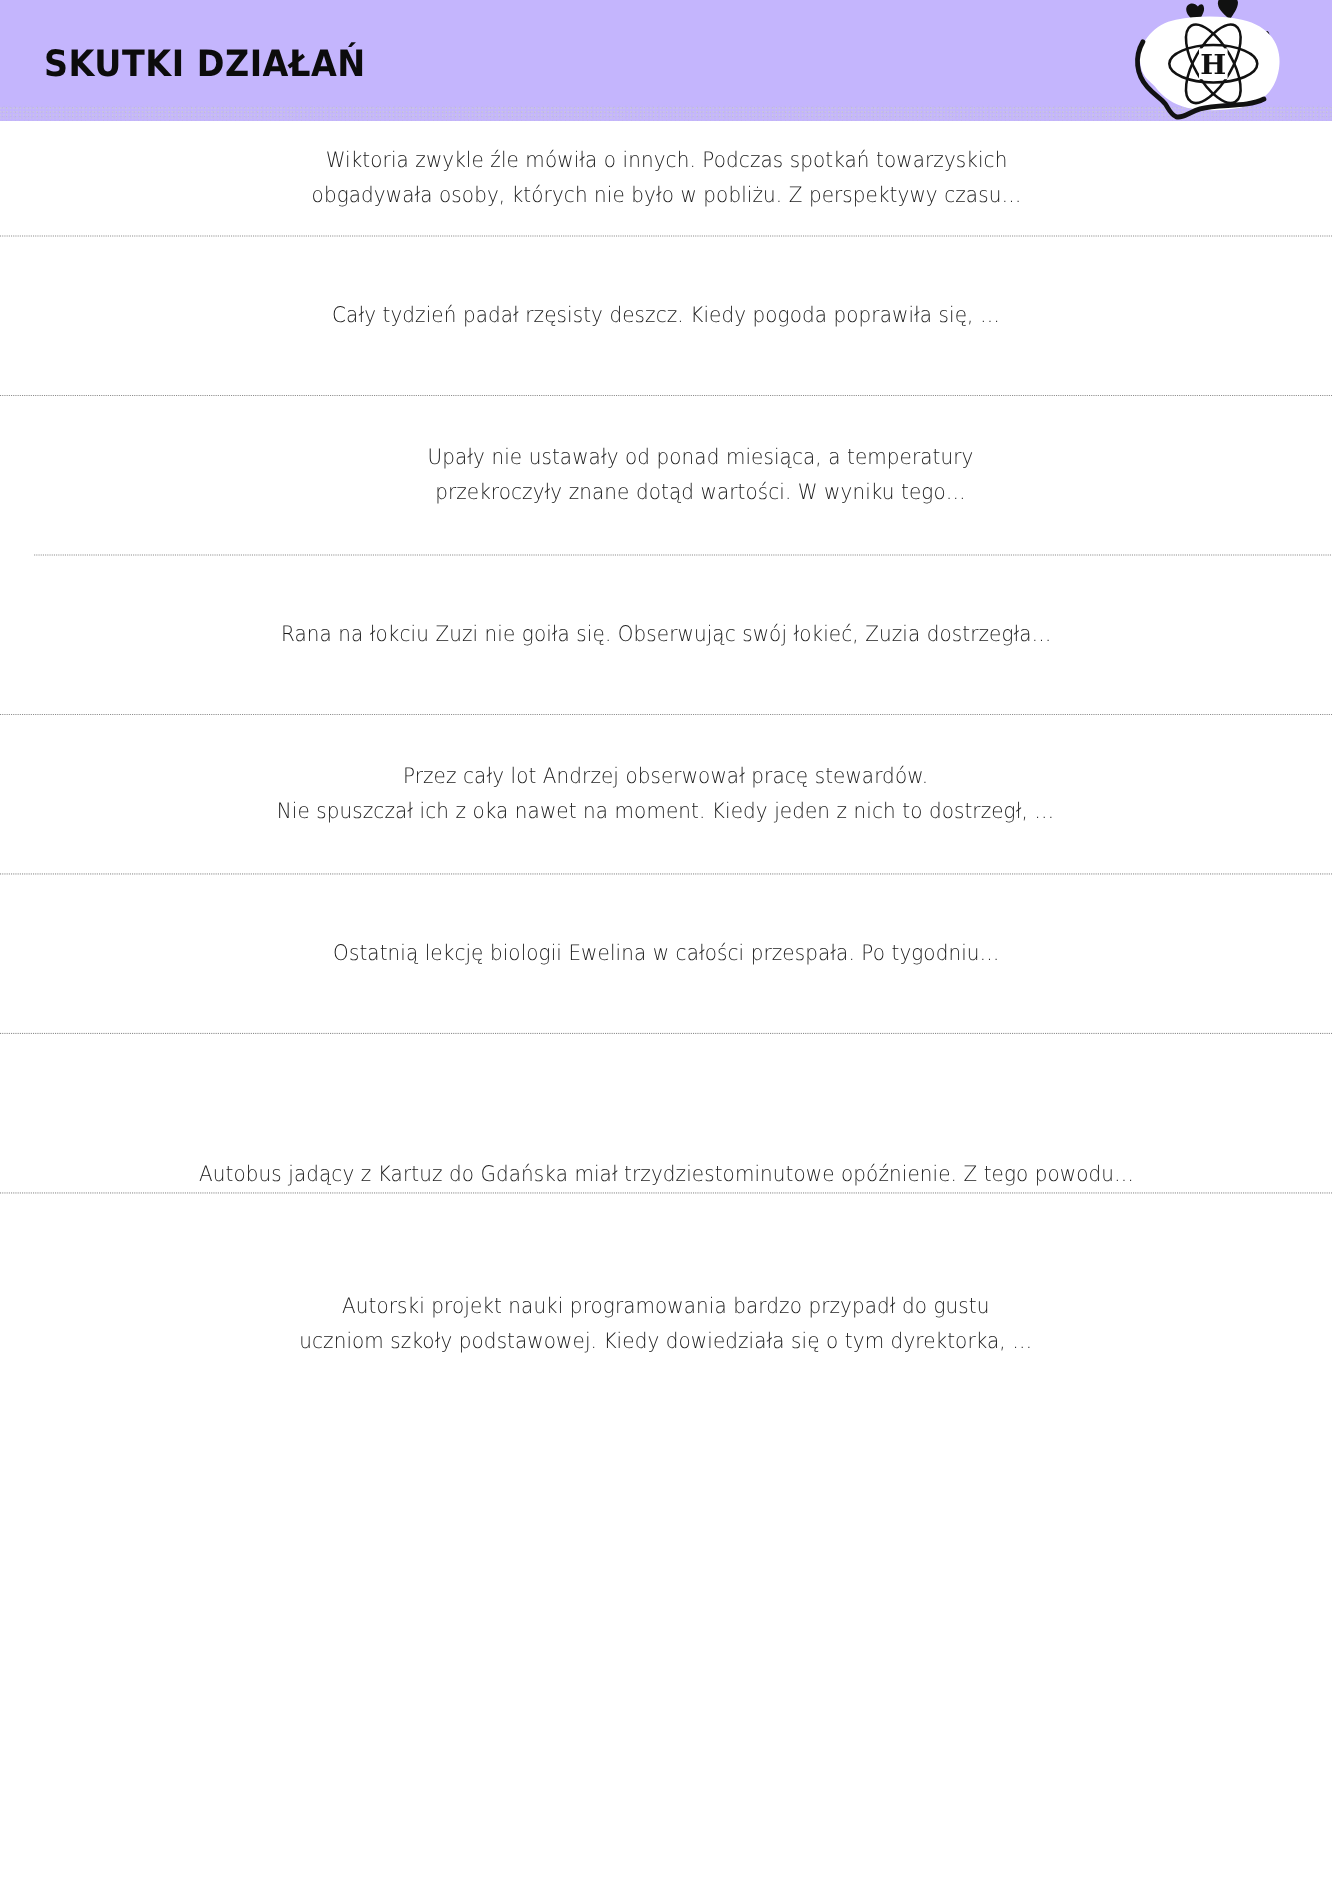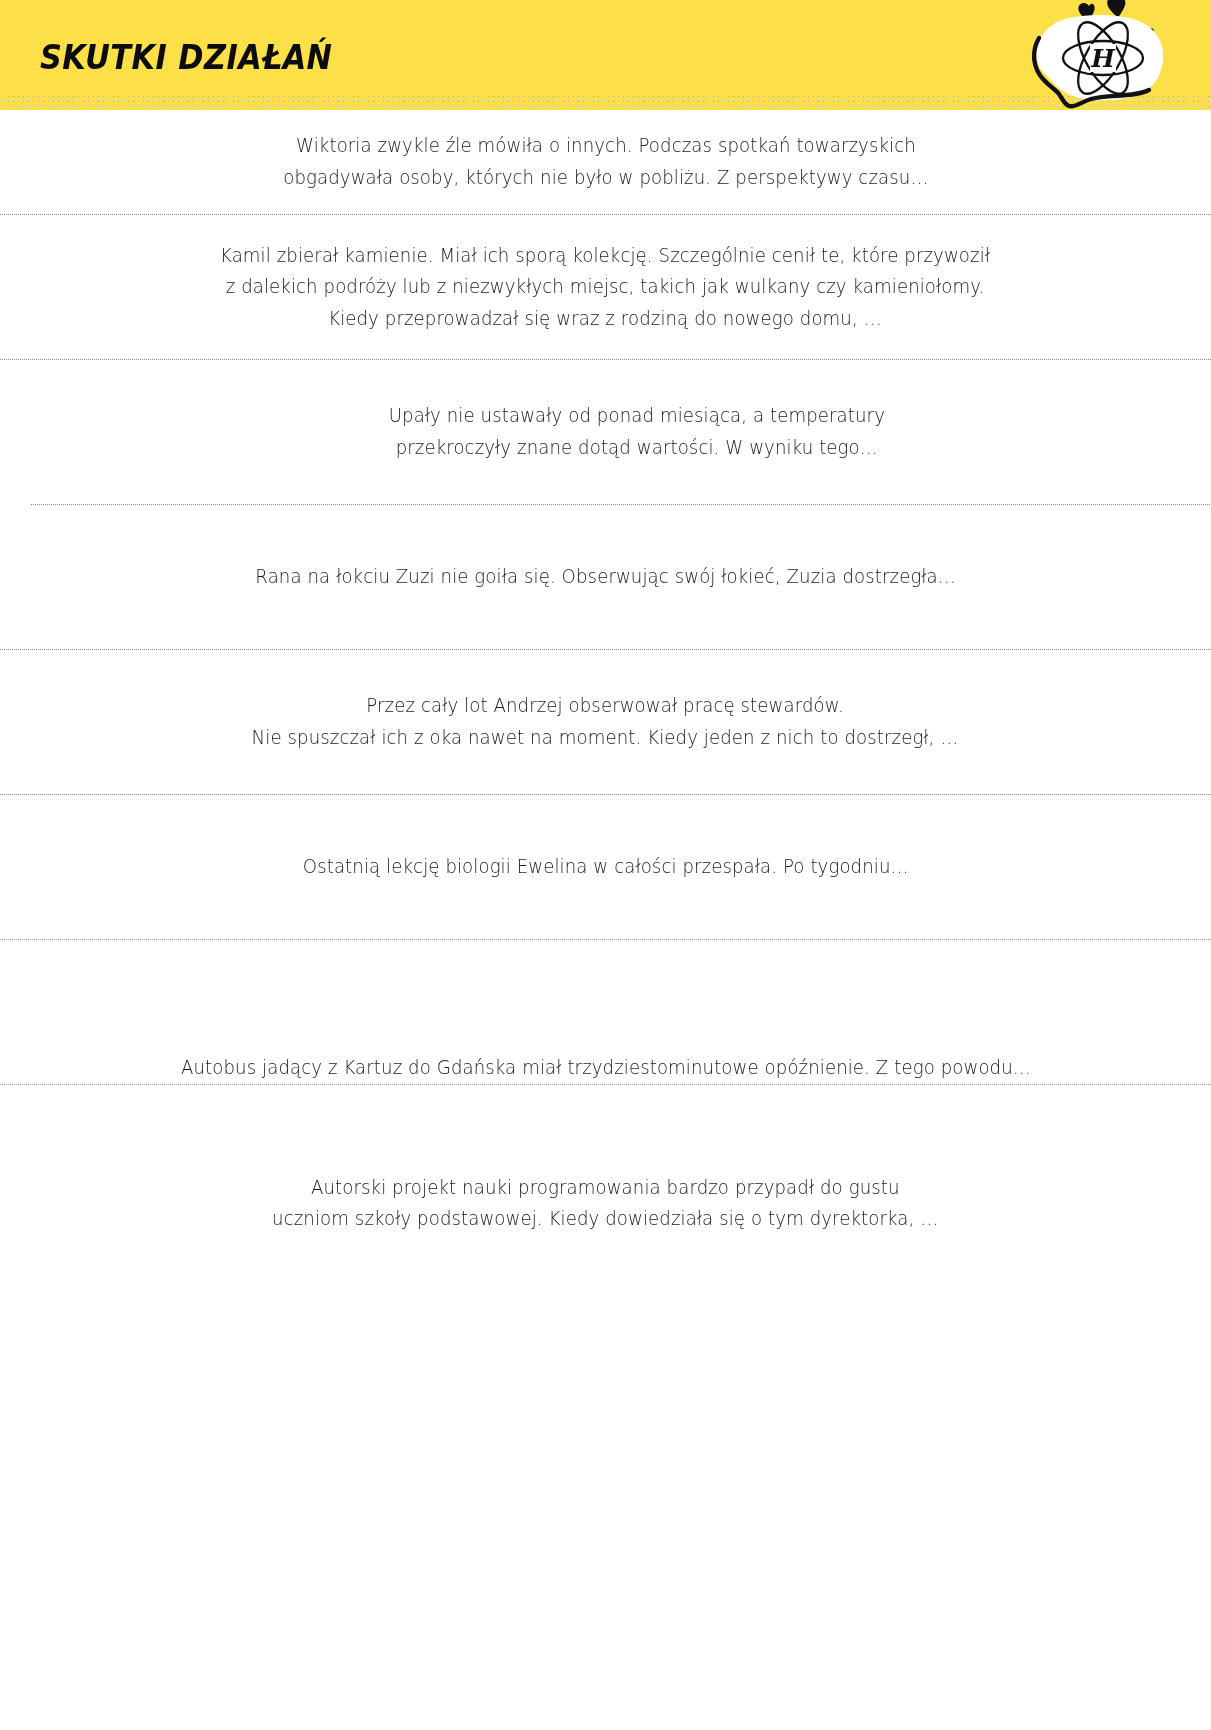--- a/index.html
+++ b/index.html
@@ -14,23 +14,22 @@
     font-family: "DejaVu Sans", "Liberation Sans", sans-serif;
     overflow: hidden;
     position: relative;
   }
 
   
   .header {
     position: relative;
     width: 1211px;
     height: 110px;
-    background: #fde047;
+    background: #c4b5fd;
     overflow: hidden;
-    font-style: italic;
   }
   .header-title {
     position: absolute;
     left: 40px;
     top: 38px;
     font-family: "DejaVu Sans", "Liberation Sans", sans-serif;
     font-weight: 700;
     font-size: 33px;
     letter-spacing: 0.5px;
     color: #0c0c0c;
@@ -144,23 +143,21 @@
     </svg>
   </div>
 </div>
 
 <div class="content">
   <div class="prompt-row" style="height:105px;">
     <div class="prompt-text">Wiktoria zwykle źle mówiła o innych. Podczas spotkań towarzyskich
 obgadywała osoby, których nie było w pobliżu. Z perspektywy czasu…</div>
   </div>
   <div class="prompt-row" style="height:145px;">
-    <div class="prompt-text">Kamil zbierał kamienie. Miał ich sporą kolekcję. Szczególnie cenił te, które przywoził
-z dalekich podróży lub z niezwykłych miejsc, takich jak wulkany czy kamieniołomy.
-Kiedy przeprowadzał się wraz z rodziną do nowego domu, …</div>
+    <div class="prompt-text">Cały tydzień padał rzęsisty deszcz. Kiedy pogoda poprawiła się, …</div>
   </div>
   <div class="prompt-row" style="height:145px;margin-left:31px;">
     <div class="prompt-text">Upały nie ustawały od ponad miesiąca, a temperatury
 przekroczyły znane dotąd wartości. W wyniku tego…</div>
   </div>
   <div class="prompt-row" style="height:145px;">
     <div class="prompt-text">Rana na łokciu Zuzi nie goiła się. Obserwując swój łokieć, Zuzia dostrzegła…</div>
   </div>
   <div class="prompt-row" style="height:145px;justify-content:center;">
     <div class="prompt-text">Przez cały lot Andrzej obserwował pracę stewardów.

